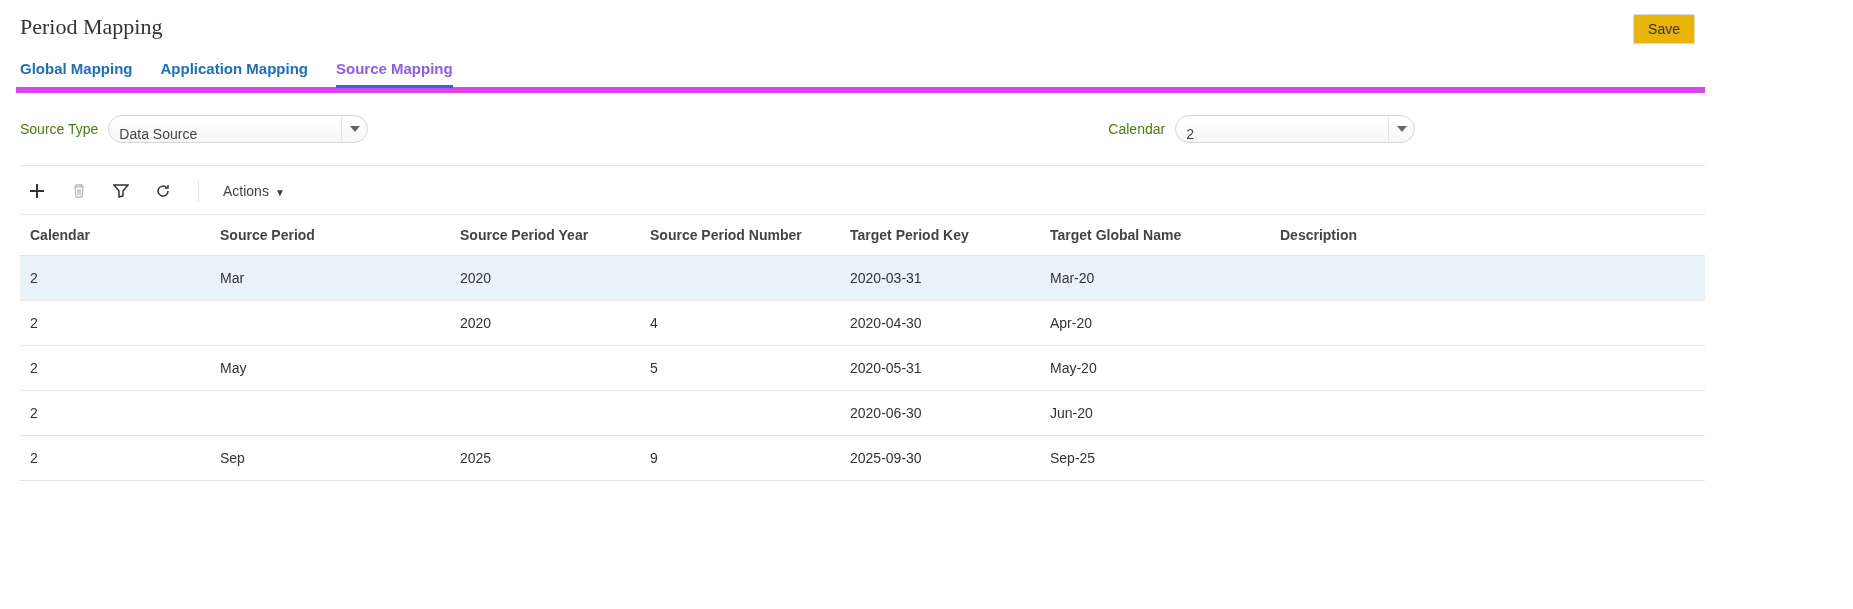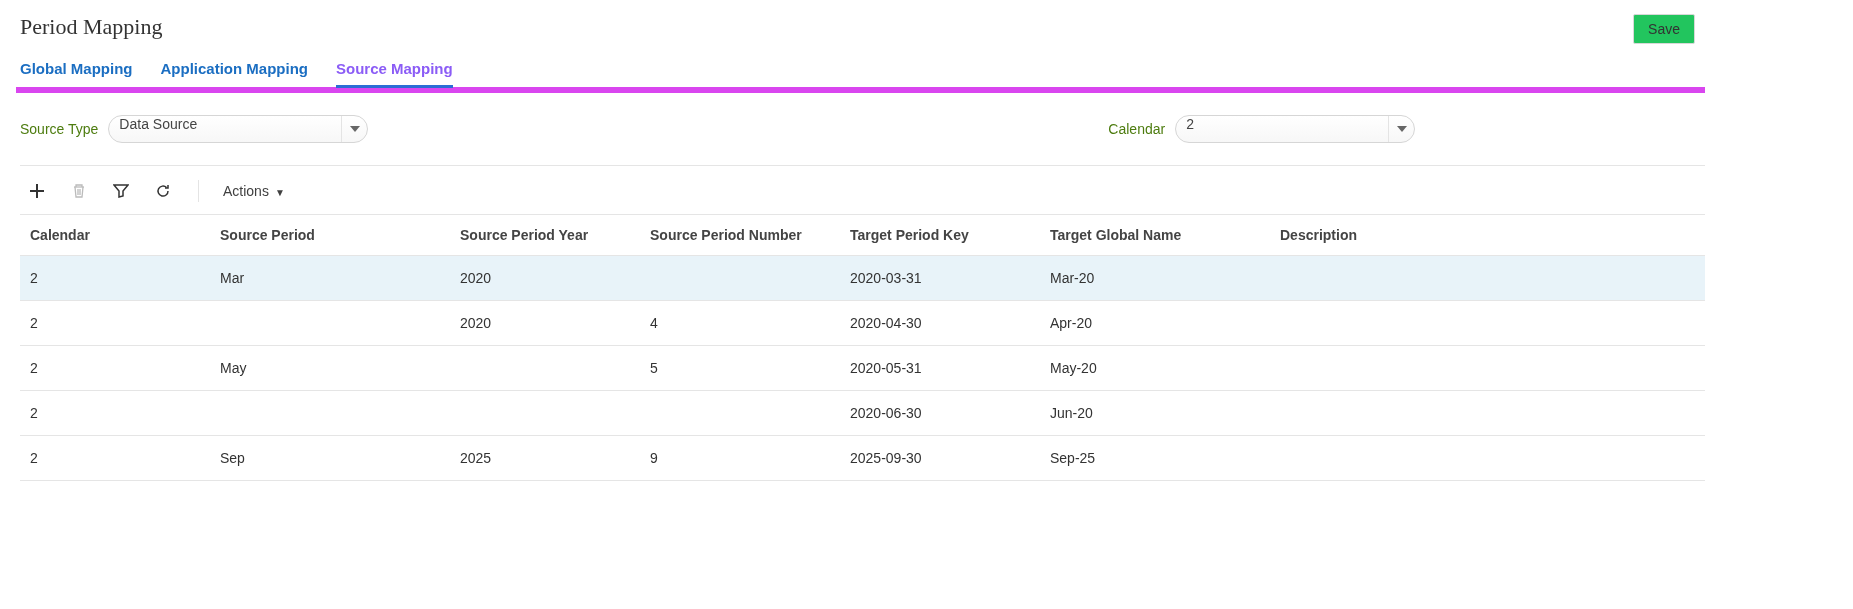--- a/index.html
+++ b/index.html
@@ -26,21 +26,21 @@
     font-weight: 400;
     color: #333;
     margin: 6px 0 8px 0;
   }
   .save-btn {
     margin-top: 6px;
     margin-right: 10px;
     padding: 6px 14px;
     font-size: 14px;
     color: #333;
-    background: #22c55e;
+    background: #eab308;
     border: 1px solid #d8d8d8;
     border-radius: 2px;
     cursor: pointer;
   }
   .tabs {
     display: flex;
     gap: 28px;
     border-bottom: 6px solid #d946ef;
     margin-bottom: 0;
     margin-left: -4px;
@@ -76,21 +76,21 @@
     align-items: center;
     gap: 10px;
   }
   .filter label {
     color: #4d7c0f;
     font-size: 14px;
   }
   .ddl {
     position: relative;
     display: inline-flex;
-    align-items: flex-start;
+    align-items: flex-end;
     border: 1px solid #d6d6d6;
     border-radius: 14px;
     height: 28px;
     background: linear-gradient(#ffffff,#f7f7f7);
     cursor: pointer;
   }
   .ddl .val {
     padding: 0 10px;
     color: #444;
     font-size: 14px;

